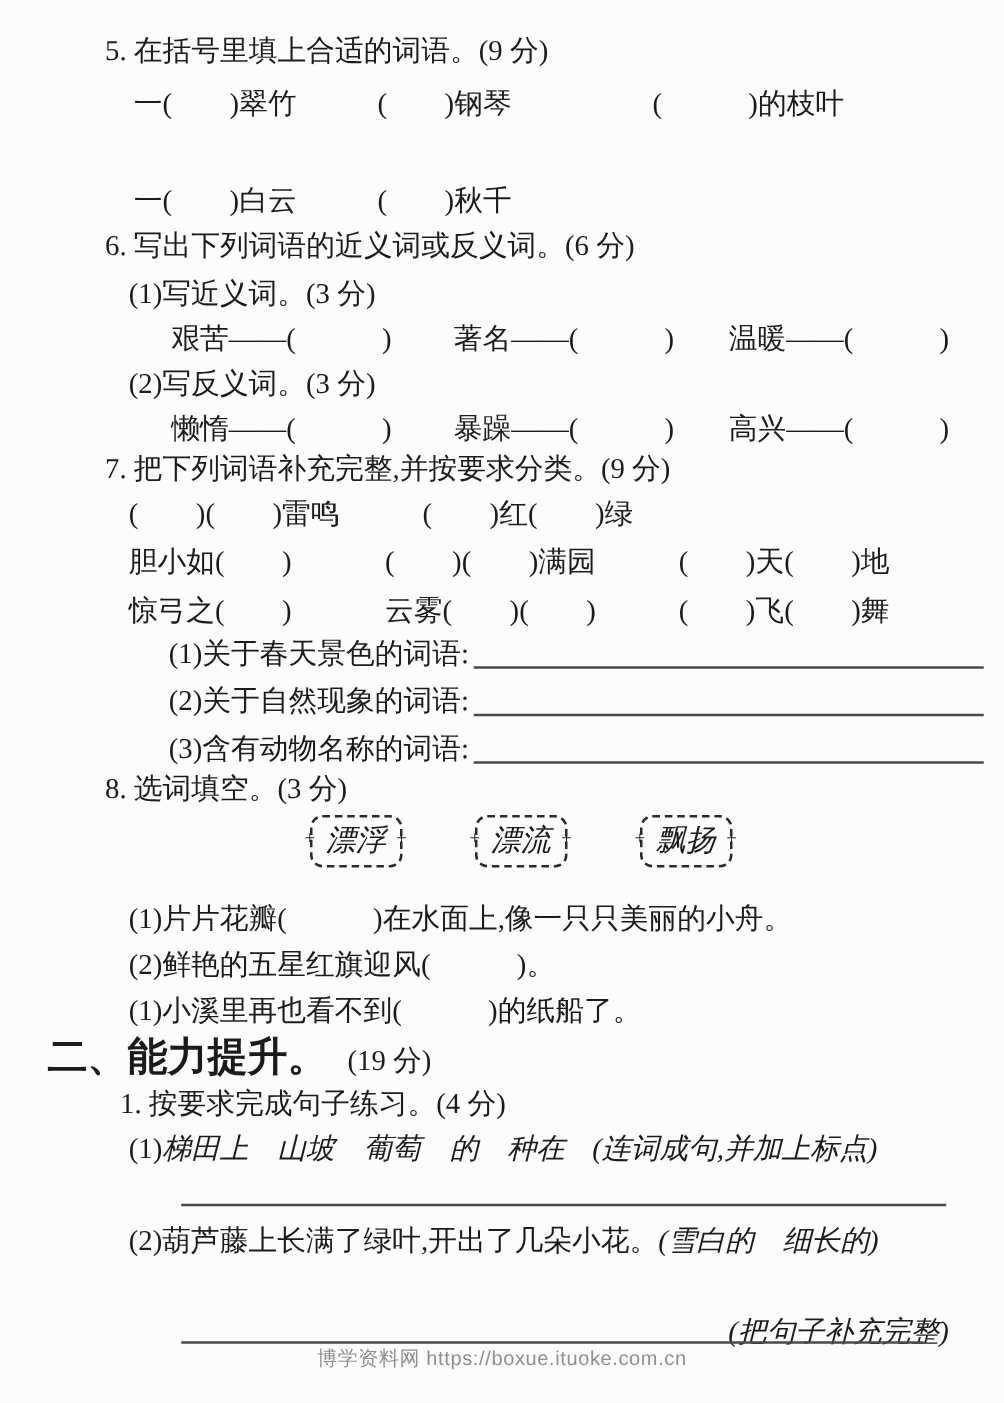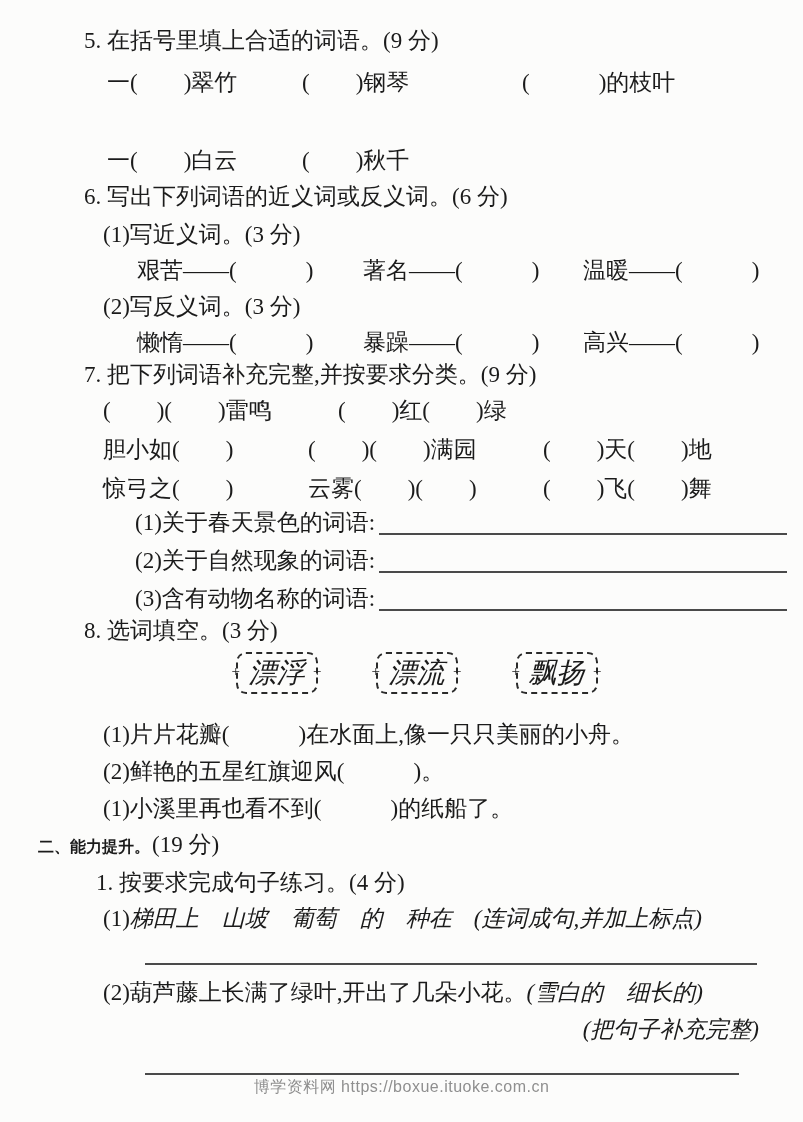--- a/index.html
+++ b/index.html
@@ -24,34 +24,34 @@
   .q7row .c1{width:205px;}
   .q7row .c2{width:235px;}
   
   .fillrow{position:absolute;left:103px;width:652px;display:flex;align-items:flex-end;font-size:23px;line-height:30px;white-space:nowrap;margin-left:32px;}
   .fill-line{flex:1;border-bottom:2px solid #4a4a4a;margin-bottom:3px;margin-left:4px;}
   
   .optrow{position:absolute;left:30px;width:773px;display:flex;justify-content:center;gap:58px;}
   .optbox{
     position:relative;
     border:2px dashed #2a2a2a;border-radius:10px;
-    padding:4px 11px;font-size:28px;line-height:30px;
+    padding:4px 11px;font-size:24px;line-height:30px;
     font-style:italic;
   }
   .optbox::before,.optbox::after{
     content:"+";position:absolute;top:50%;transform:translateY(-56%);
     font-size:15px;font-style:normal;color:#222;
   }
   .optbox::before{left:-6px;}
   .optbox::after{right:-6px;}
   .kai{font-style:italic;}
-  .sec-main{font-family:Liberation Sans, sans-serif;font-weight:bold;font-size:16px;}
-  .sec-score{font-size:23px;margin-left:2px;}
+  .sec-main{font-family:Liberation Sans, sans-serif;font-weight:bold;font-size:32px;}
+  .sec-score{font-size:23px;margin-left:16px;}
   .answer-line{position:absolute;border-top:2px solid #4a4a4a;height:0;}
-  .note-right{position:absolute;font-size:23px;white-space:nowrap;}
+  .note-right{position:absolute;font-size:23px;white-space:nowrap;margin-top:36px;}
   .watermark{
     position:absolute;left:0;width:803px;text-align:center;
     font-family:"Liberation Sans","DejaVu Sans",sans-serif;
     font-size:16px;color:#8f8f8f;letter-spacing:0.5px;
   }
 </style>
 </head>
 <body>
 
 <div class="page">

